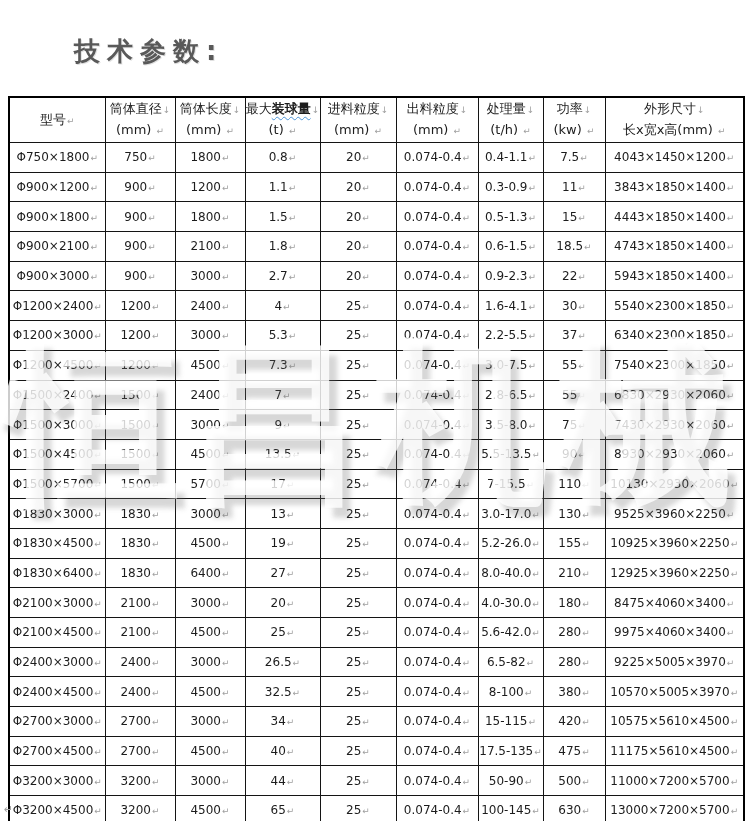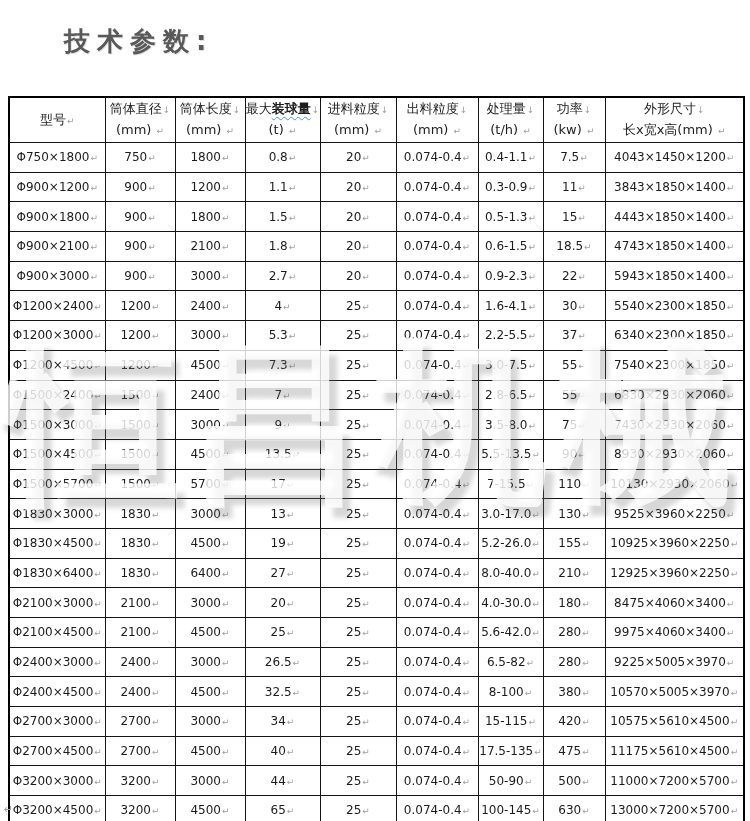--- a/index.html
+++ b/index.html
@@ -1,21 +1,21 @@
 <!DOCTYPE html>
 <html><head>
 <meta charset="utf-8">
 <style>
   html,body{margin:0;padding:0;}
   body{
     width:750px;height:821px;background:#ffffff;position:relative;overflow:hidden;
     font-family:"DejaVu Sans","Liberation Sans",sans-serif;
   }
   .title{
-    position:absolute;left:64px;top:24px;margin:0;
+    position:absolute;left:64px;top:24px;margin:10px;
     font-size:26px;font-weight:800;color:#595959;letter-spacing:7px;
     text-shadow:1px 1px 0 rgba(0,0,0,0.12);
   }
   .spec-table{
     position:absolute;left:8px;top:96px;width:735px;
     border-collapse:collapse;table-layout:fixed;
     border:2px solid #000;z-index:1;
   }
   .spec-table th,.spec-table td{
     border:1px solid #141414;text-align:center;vertical-align:middle;

